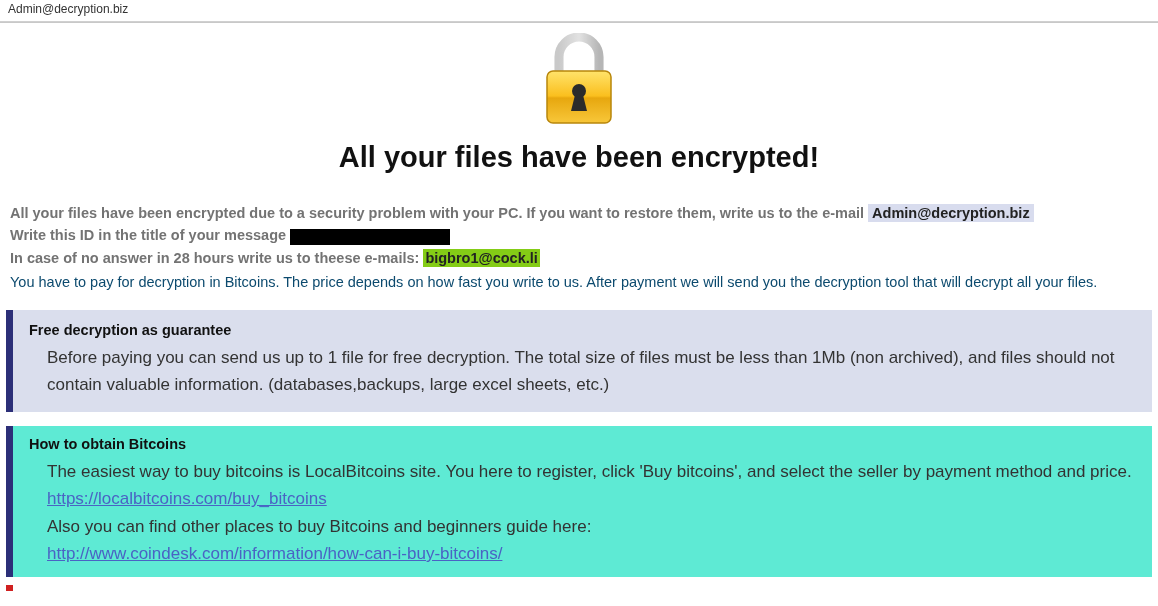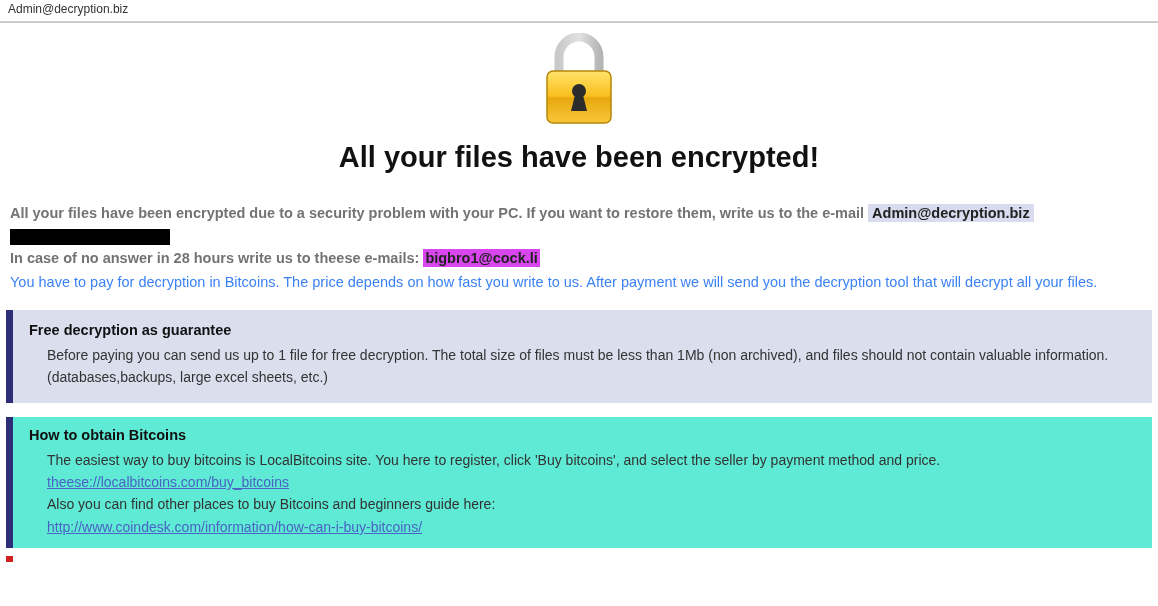--- a/index.html
+++ b/index.html
@@ -65,53 +65,53 @@
     .bold {
       font-weight: 700;
       color: #737373;
     }
     .email-hl {
       background: #d8dcee;
       padding: 1px 4px;
       font-weight: 700;
     }
     .email-hl2 {
-      background: #d946ef;
+      background: #84cc16;
       padding: 1px 2px;
       font-weight: 700;
     }
     .blackbox {
       display: inline-block;
       width: 160px;
       height: 16px;
       background: #000;
       vertical-align: middle;
     }
     .secondary {
-      color: #3b82f6;
+      color: #0c4a6e;
       font-size: 14.5px;
       line-height: 1.55;
       padding: 0 4px;
       margin-top: 2px;
       margin-bottom: 14px;
     }
     .box {
       background: #dadeed;
       border-left: 7px solid #2c2f78;
       padding: 12px 16px 14px 16px;
       margin: 16px 0 14px 0;
     }
     .box-title {
       font-weight: 700;
       font-size: 14.5px;
       color: #111;
       margin-bottom: 6px;
     }
     .box-body {
-      font-size: 14px;
+      font-size: 17px;
       color: #333;
       line-height: 1.6;
       padding-left: 18px;
     }
     .box2 {
       background: #5eead4;
       border-left: 7px solid #2c2f78;
       padding: 10px 16px 10px 16px;
       margin: 0 0 8px 0;
     }
@@ -168,35 +168,35 @@
           <circle cx="42" cy="58" r="7" fill="#2b2b2b"></circle>
           <path d="M38 62 L34 78 L50 78 L46 62 Z" fill="#2b2b2b"></path>
         </svg>
       </div>
 
       <h1 class="main-title">All your files have been encrypted!</h1>
 
       <div class="para">
         <span class="bold">All your files have been encrypted due to a security problem with your PC. If you want to restore them, write us to the e-mail </span>
         <span class="email-hl">Admin@decryption.biz</span><br>
-        <span class="blackbox"></span><br>
+        <span class="bold">Write this ID in the title of your message </span><span class="blackbox"></span><br>
         <span class="bold">In case of no answer in 28 hours write us to theese e-mails: </span><span class="email-hl2">bigbro1@cock.li</span>
       </div>
       <div class="secondary">You have to pay for decryption in Bitcoins. The price depends on how fast you write to us. After payment we will send you the decryption tool that will decrypt all your files.</div>
 
       <div class="box">
         <div class="box-title">Free decryption as guarantee</div>
         <div class="box-body">Before paying you can send us up to 1 file for free decryption. The total size of files must be less than 1Mb (non archived), and files should not contain valuable information. (databases,backups, large excel sheets, etc.)</div>
       </div>
 
       <div class="box2">
         <div class="box-title">How to obtain Bitcoins</div>
         <div class="box-body">
           <span>The easiest way to buy bitcoins is LocalBitcoins site. You here to register, click 'Buy bitcoins', and select the seller by payment method and price.</span><br>
-          <a class="link" href="#">theese://localbitcoins.com/buy_bitcoins</a><br>
+          <a class="link" href="#">https://localbitcoins.com/buy_bitcoins</a><br>
           <span>Also you can find other places to buy Bitcoins and beginners guide here:</span><br>
           <a class="link" href="#">http://www.coindesk.com/information/how-can-i-buy-bitcoins/</a>
         </div>
       </div>
 
       <div class="redstub"></div>
 
     </div>
   </div>
 </div>

